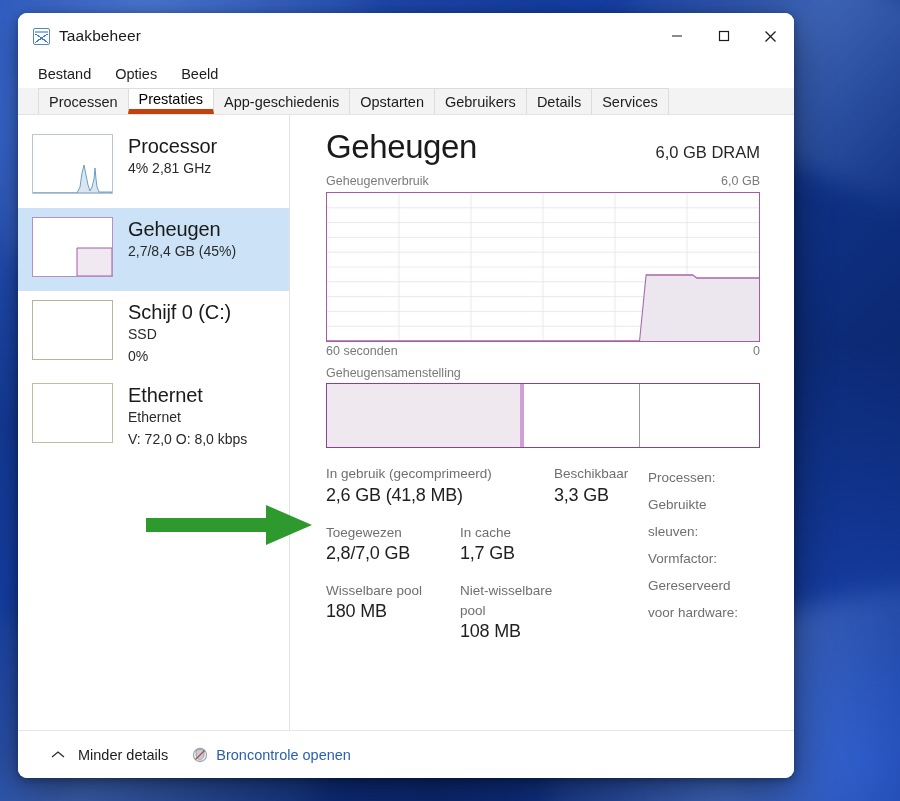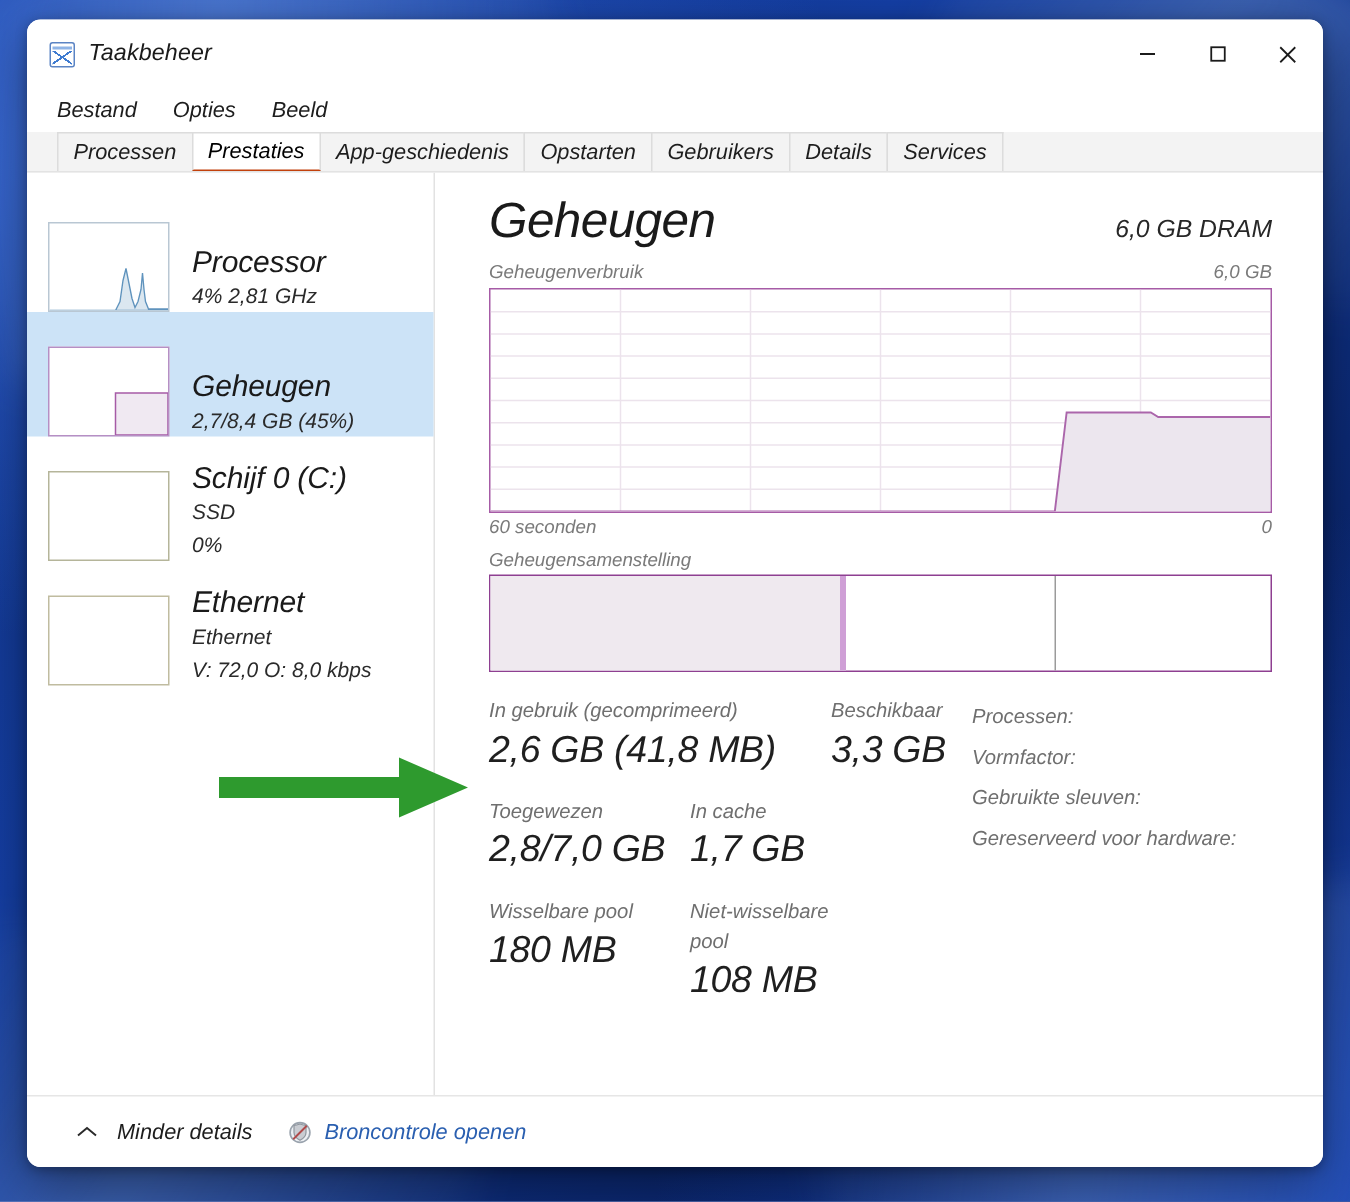--- a/index.html
+++ b/index.html
@@ -24,26 +24,26 @@
   }
   .wp-s1 { left: -40px; top: -60px; width: 420px; height: 260px; transform: rotate(-18deg); }
   .wp-s2 { right: -80px; top: -40px; width: 360px; height: 200px; transform: rotate(22deg); }
   .wp-s3 { left: -60px; bottom: -70px; width: 380px; height: 220px; transform: rotate(14deg); }
   .wp-s4 { right: -60px; bottom: -60px; width: 420px; height: 240px; transform: rotate(-12deg); }
 
   
   .window {
     position: absolute;
     left: 18px; top: 13px;
-    width: 864px; height: 765px;
+    width: 776px; height: 765px;
     background: #ffffff;
     border-radius: 9px;
     box-shadow: 0 12px 40px rgba(0,0,0,0.45), 0 2px 8px rgba(0,0,0,0.3);
     overflow: hidden;
-    display: flex; flex-direction: column; font-style: italic;
+    display: flex; flex-direction: column;
   }
 
   
   .titlebar {
     height: 46px; flex: none;
     display: flex; align-items: center;
     background: #ffffff;
     position: relative;
   }
   .app-icon {
@@ -101,37 +101,37 @@
     border-left: 1px solid #dcdcdc;
     border-top: 1px solid #dcdcdc;
     border-right: 1px solid #dcdcdc;
     margin-right: -1px;
     cursor: default;
     white-space: nowrap;
   }
   .tab:first-child { }
   .tab.active {
     background: #ffffff;
-    border-bottom: 1px solid #c2410c;
+    border-bottom: 5px solid #c2410c;
     position: relative; z-index: 2;
     color: #000;
   }
 
   
   .content { flex: 1; display: flex; min-height: 0; background: #ffffff; }
 
   
   .sidebar {
     width: 272px; flex: none;
     background: #ffffff;
     border-right: 1px solid #e2e2e2;
     padding-top: 10px;
   }
   .side-item {
-    display: flex; align-items: flex-end;
+    display: flex; align-items: flex-start;
     height: 83px;
     padding: 9px 0 0 14px;
     cursor: default;
   }
   .side-item.selected { background: #cce3f7; }
   .thumb {
     width: 81px; height: 60px; flex: none;
     background: #ffffff;
     position: relative; overflow: hidden;
   }
@@ -174,21 +174,21 @@
   .comp-inuse { background: #efe9ef; border-right: 4px solid #cf9fd6; }
   .comp-modified { border-right: 1px solid #9b9b9b; }
   .comp-free { }
 
   
   .stats { margin-top: 16px; display: flex; }
   .stats-left { width: 228px; flex: none; }
   .stats-mid { width: 92px; flex: none; }
   .stats-right { flex: 1; padding-left: 2px; }
   .stat-label { font-size: 13.5px; color: #6f6f6f; line-height: 1.5; }
-  .stat-value { font-size: 25px; color: #1f1f1f; line-height: 1.22; font-weight: 400; letter-spacing: -0.2px; }
+  .stat-value { font-size: 18px; color: #1f1f1f; line-height: 1.22; font-weight: 400; letter-spacing: -0.2px; }
   .stat-block { margin-bottom: 16px; }
   .row2 { display: flex; }
   .row2 .c1 { width: 134px; flex: none; }
   .info-line { font-size: 13.5px; color: #6f6f6f; line-height: 2.0; }
 
   
   .arrow-anno { position: absolute; pointer-events: none; }
 
   
   .footer {
@@ -386,22 +386,22 @@
 
         <div class="stats-mid">
           <div class="stat-block">
             <div class="stat-label">Beschikbaar</div>
             <div class="stat-value">3,3 GB</div>
           </div>
         </div>
 
         <div class="stats-right">
           <div class="info-line">Processen:</div>
+          <div class="info-line">Gebruikte sleuven:</div>
           <div class="info-line">Vormfactor:</div>
-          <div class="info-line">Gebruikte sleuven:</div>
           <div class="info-line">Gereserveerd voor hardware:</div>
         </div>
       </div>
 
     </div>
   </div>
 
   <div class="footer">
     <div class="chev">
       <svg width="14" height="10" viewBox="0 0 14 10">

